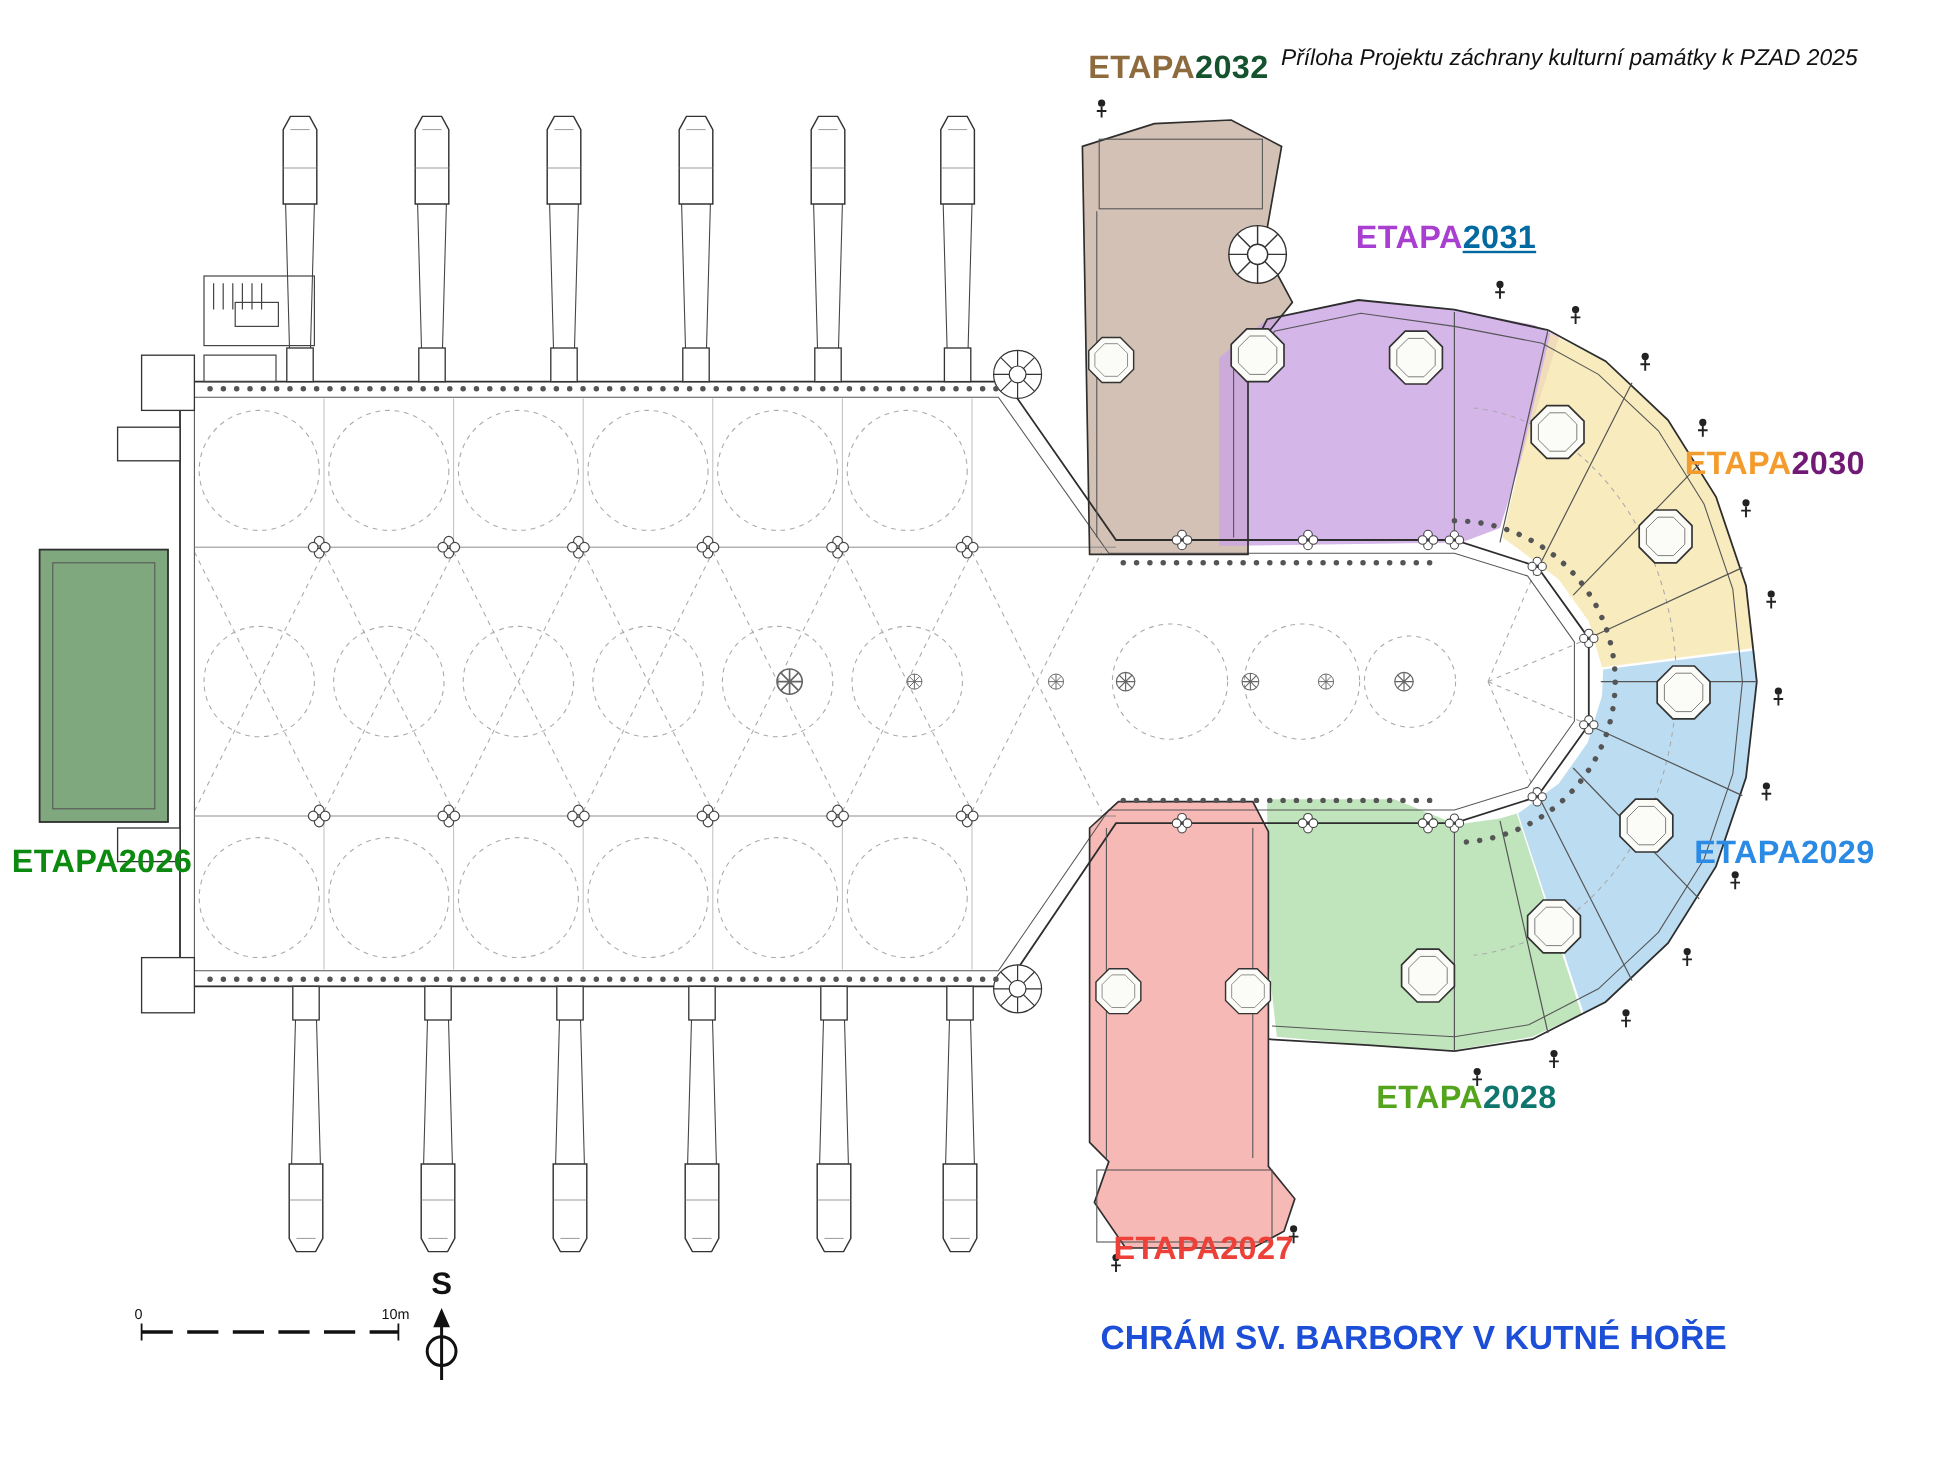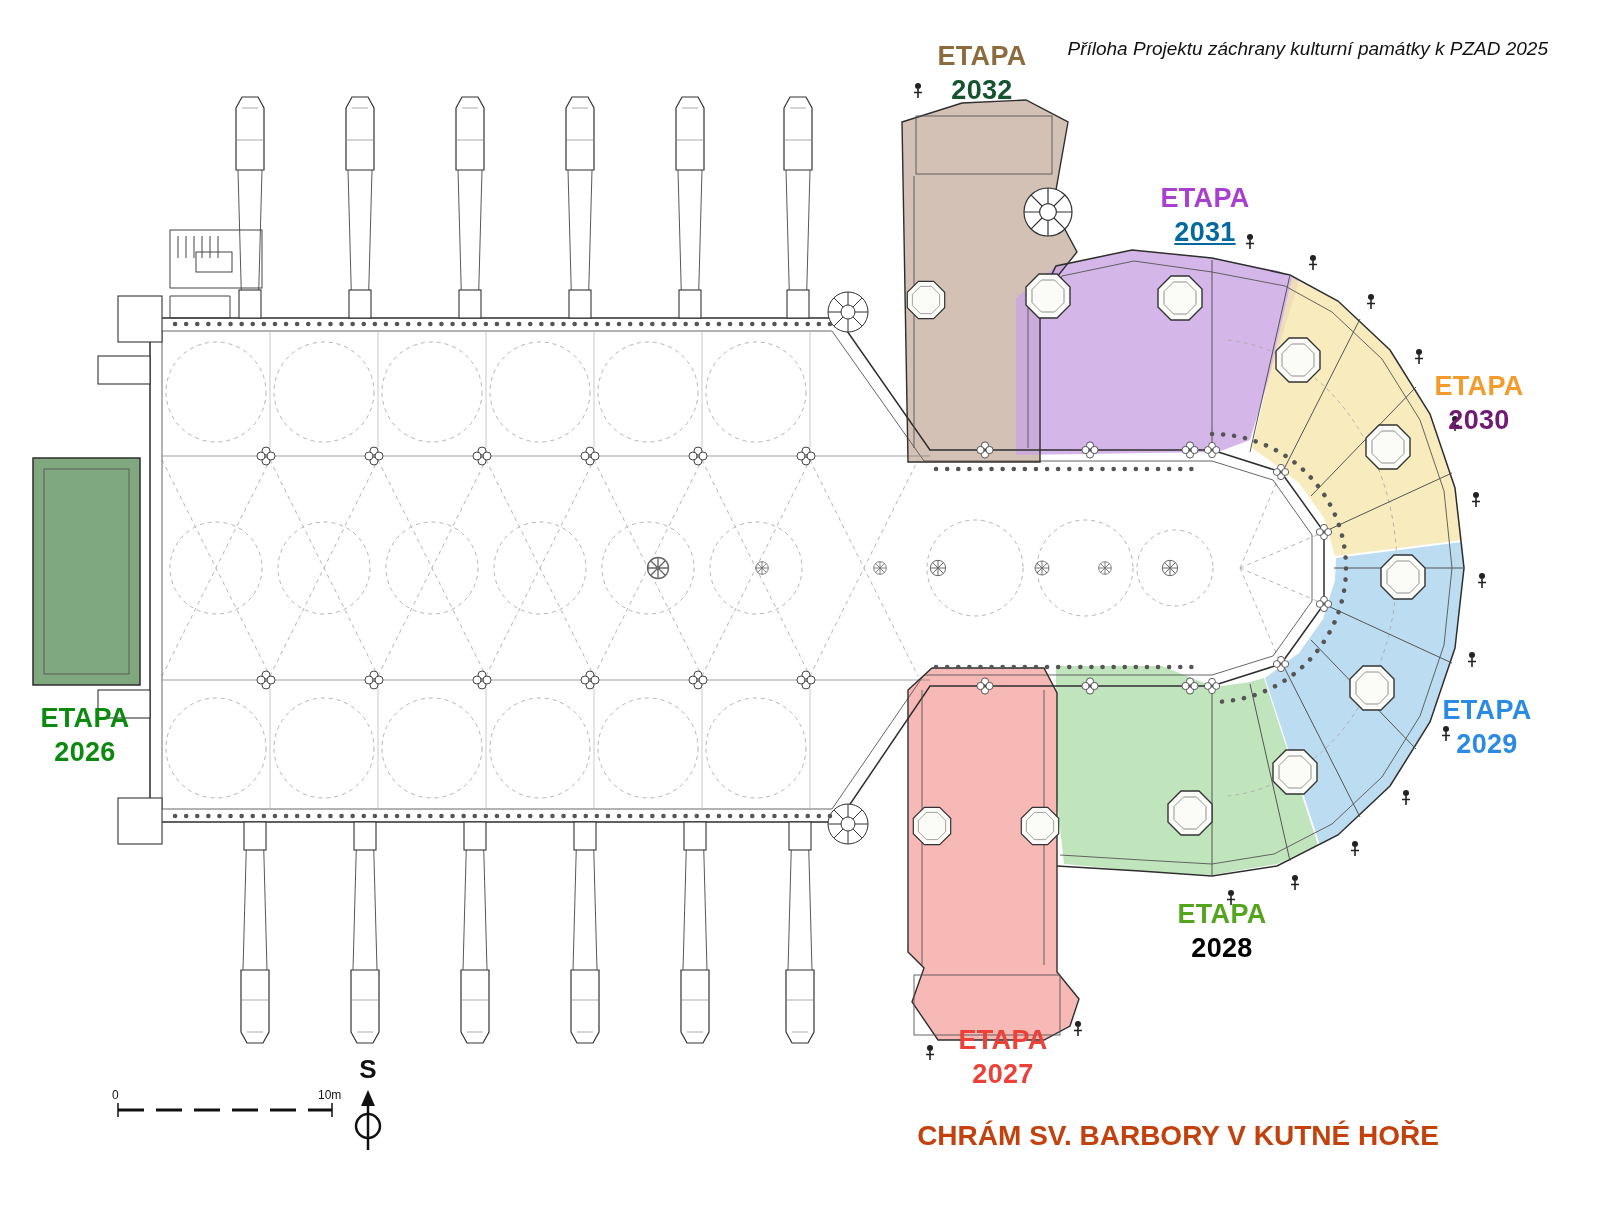--- a/index.html
+++ b/index.html
@@ -1,24 +1,24 @@
 <!DOCTYPE html>
 <html><head>
 <meta charset="utf-8">
 <style>
   html,body{margin:0;padding:0;background:#fff;}
   .canvas{position:relative;width:1618px;height:1217px;background:#ffffff;overflow:hidden;
           font-family:"Liberation Sans",sans-serif;}
   svg{position:absolute;left:0;top:0;}
-  .etapa{position:absolute;transform:translateX(-50%);display:flex;flex-direction:column;
+  .etapa{position:absolute;transform:translateX(-50%);display:flex;flex-direction:row;
          align-items:center;font-weight:700;font-size:27px;line-height:1.25;letter-spacing:.3px;}
   .annotation{position:absolute;top:38px;right:70px;font-style:italic;font-size:19px;color:#111;
               white-space:nowrap;margin-left:15px;}
   .main-title{position:absolute;left:1178px;top:1096px;transform:translateX(-50%);text-align:center;
-              font-weight:700;font-size:28px;line-height:1.35;color:#c2410c;white-space:nowrap;margin-top:21px;}
+              font-weight:700;font-size:28px;line-height:1.35;color:#1d4ed8;white-space:nowrap;}
   .scale-label{position:absolute;font-size:12px;color:#111;}
   .compass-label{position:absolute;left:368px;top:1054px;transform:translateX(-50%);
                  font-weight:700;font-size:26px;color:#111;}
 </style>
 </head>
 <body>
 
 <div class="canvas">
 
 <svg width="1618" height="1217" viewBox="0 0 1618 1217">
@@ -264,21 +264,21 @@
 <div class="etapa" style="left:1479px;top:370px">
   <span style="color: rgb(244, 155, 45);">ETAPA</span>
   <span style="color: #701a75;">2030</span>
 </div>
 <div class="etapa" style="left:1487px;top:694px">
   <span style="color: rgb(42, 138, 228);">ETAPA</span>
   <span style="color: rgb(42, 138, 228);">2029</span>
 </div>
 <div class="etapa" style="left:1222px;top:898px">
   <span style="color: rgb(84, 165, 29);">ETAPA</span>
-  <span style="color: #000000;">2028</span>
+  <span style="color: #0f766e;">2028</span>
 </div>
 <div class="etapa" style="left:1003px;top:1024px">
   <span style="color: rgb(236, 64, 56);">ETAPA</span>
   <span style="color: rgb(236, 64, 56);">2027</span>
 </div>
 <div class="etapa" style="left:85px;top:702px">
   <span style="color: rgb(12, 138, 15);">ETAPA</span>
   <span style="color: rgb(12, 138, 15);">2026</span>
 </div>
 

